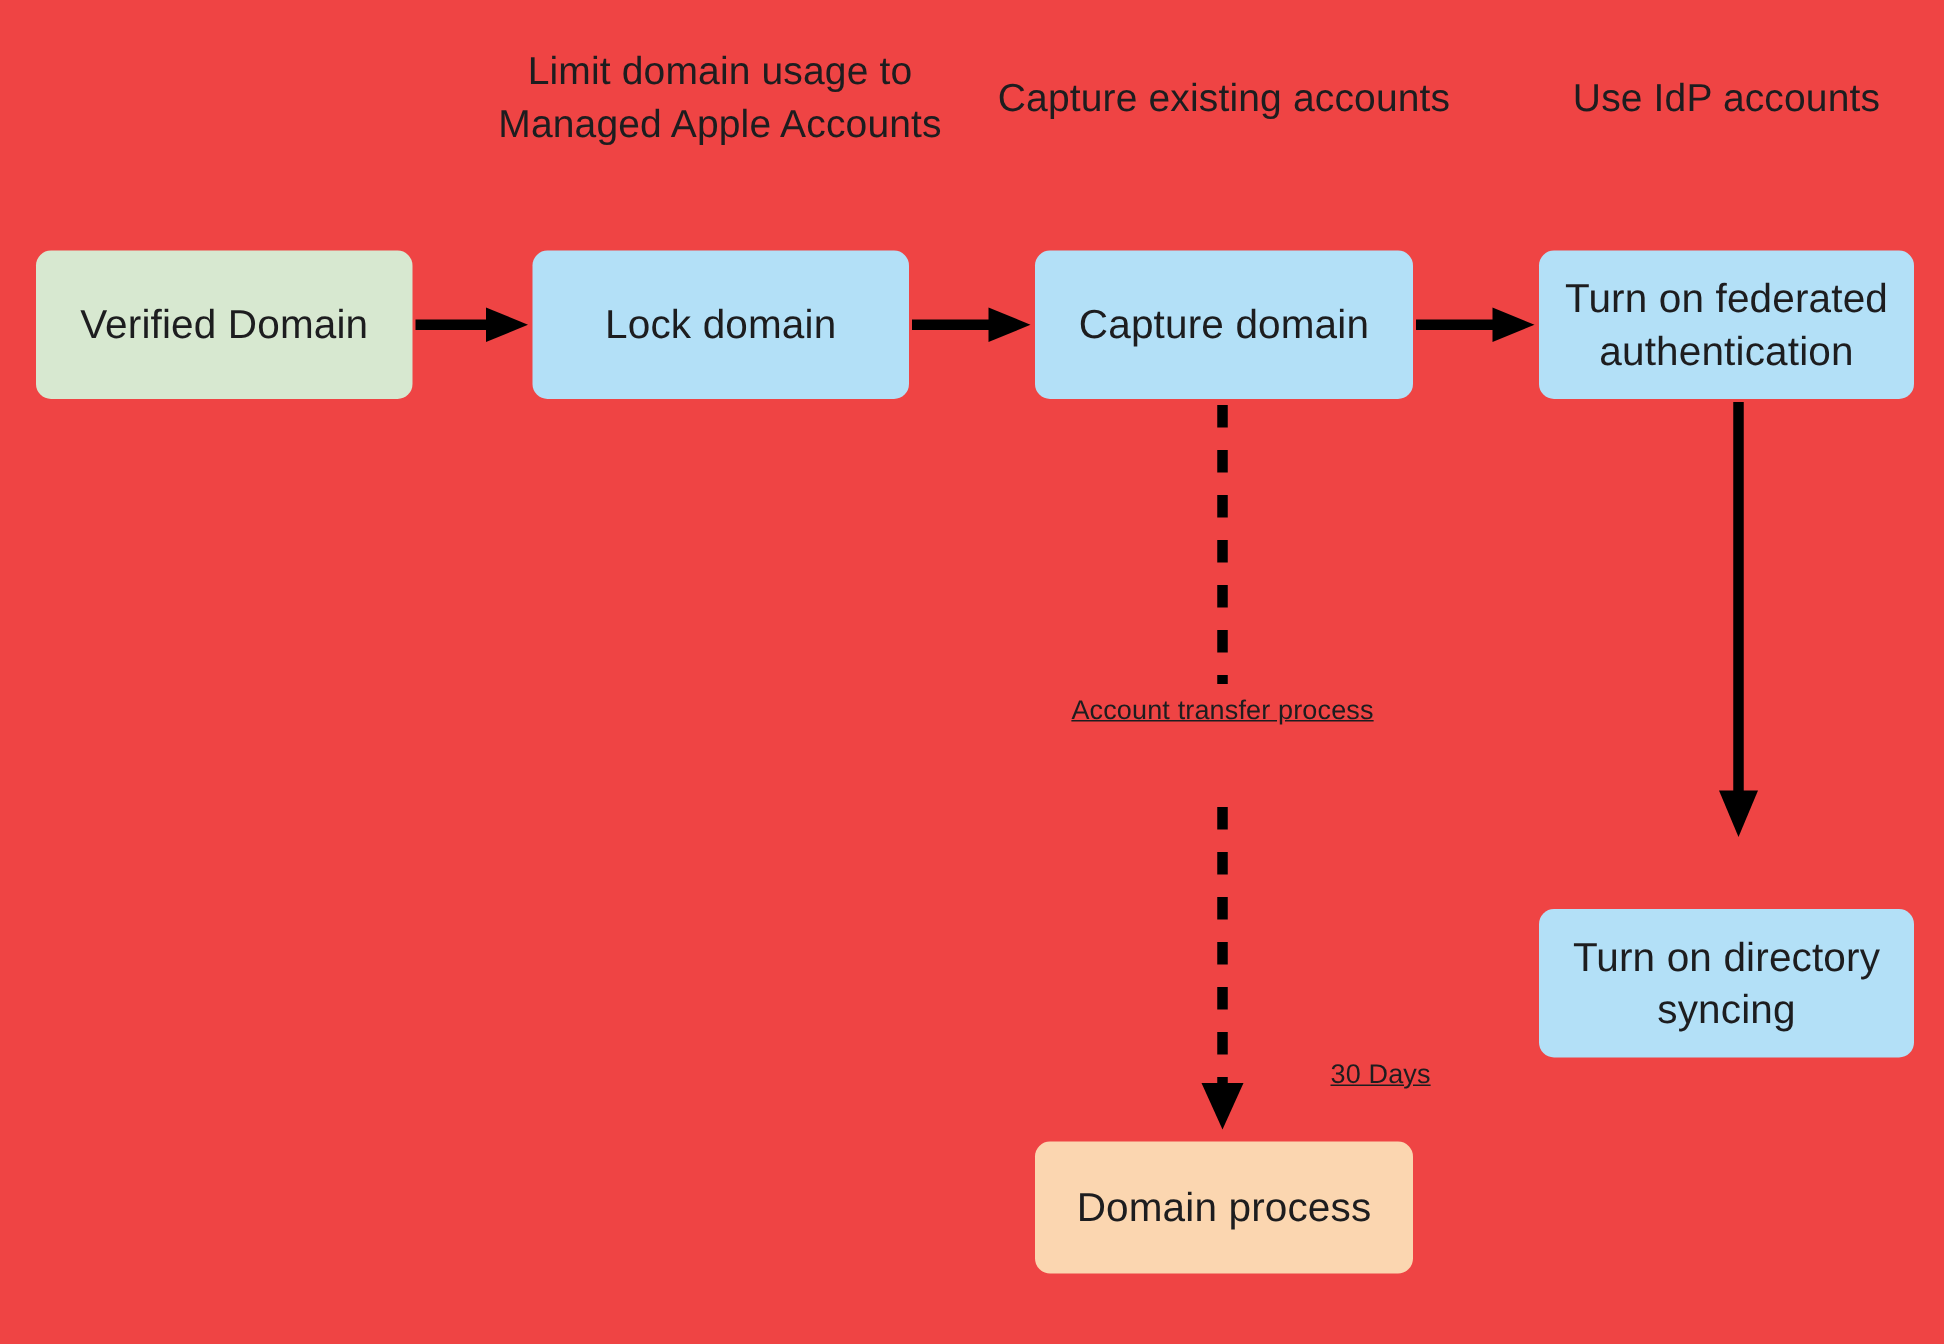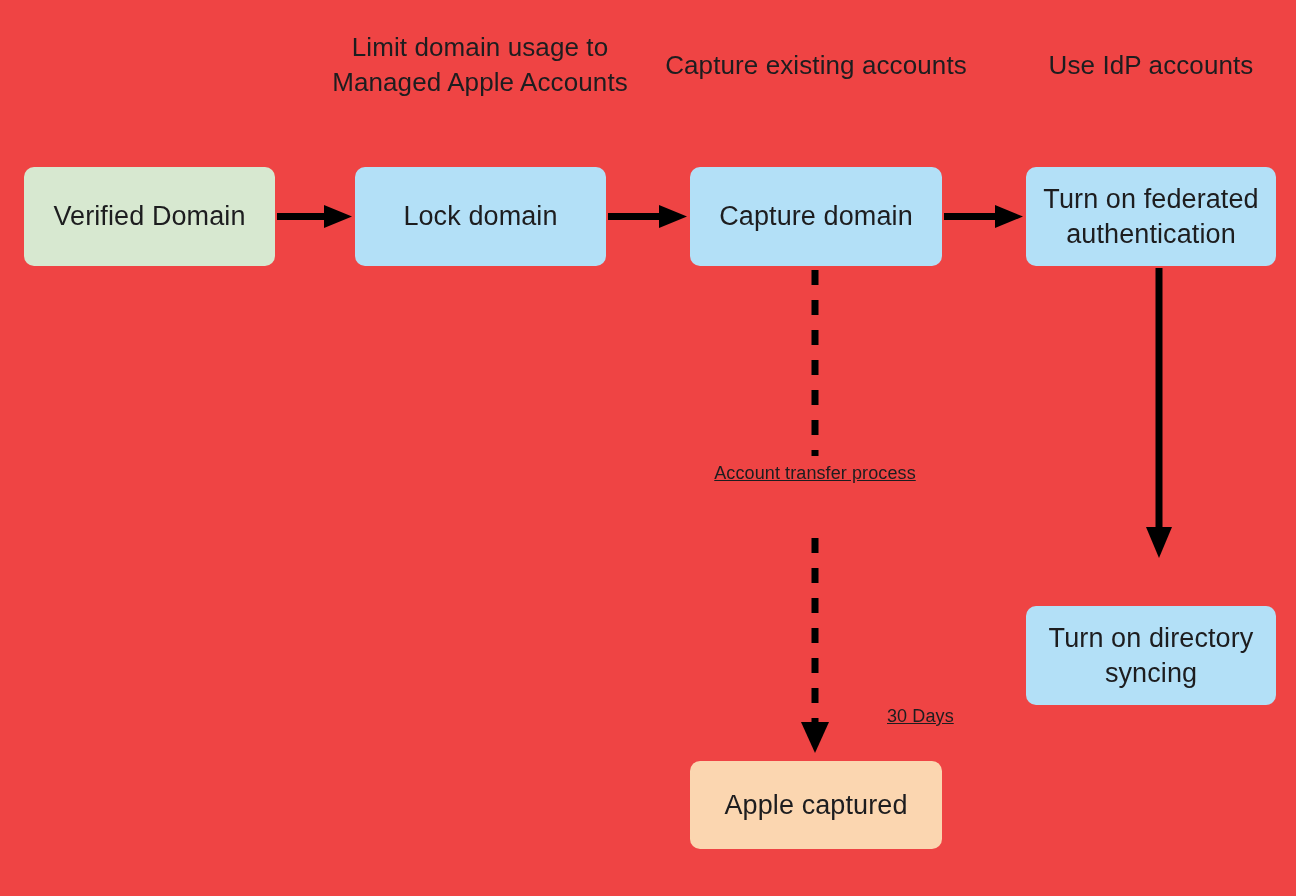--- a/index.html
+++ b/index.html
@@ -100,19 +100,19 @@
   <div class="node" style="left:24px; top:167px; width:251px; height:99px; background:#d7e8d0;">Verified Domain</div>
 
   <div class="node" style="left:690px; top:167px; width:252px; height:99px; background:#b3e0f7;">Capture domain</div>
 
   <div class="node" style="left:355px; top:167px; width:251px; height:99px; background:#b3e0f7;">Lock domain</div>
 
   <div class="node" style="left:1026px; top:167px; width:250px; height:99px; background:#b3e0f7;">Turn on federated authentication</div>
 
   <div class="node" style="left:1026px; top:562px; width:250px; height:99px; background:#b3e0f7;margin-top:44px;">Turn on directory syncing</div>
 
-  <div class="node" style="left:690px; top:761px; width:252px; height:88px; background:#fbd6b0;">Apple captured</div>
+  <div class="node" style="left:690px; top:761px; width:252px; height:88px; background:#fbd6b0;">Domain process</div>
 
   <div class="edge-label" style="left:665px; top:462px; width:300px; text-align:center;">Account transfer process</div>
 
   <div class="edge-label" style="left:847px; top:705px; width:150px; text-align:left;margin-left:40px;">30 Days</div>
 
 </div>
 
 </body></html>

